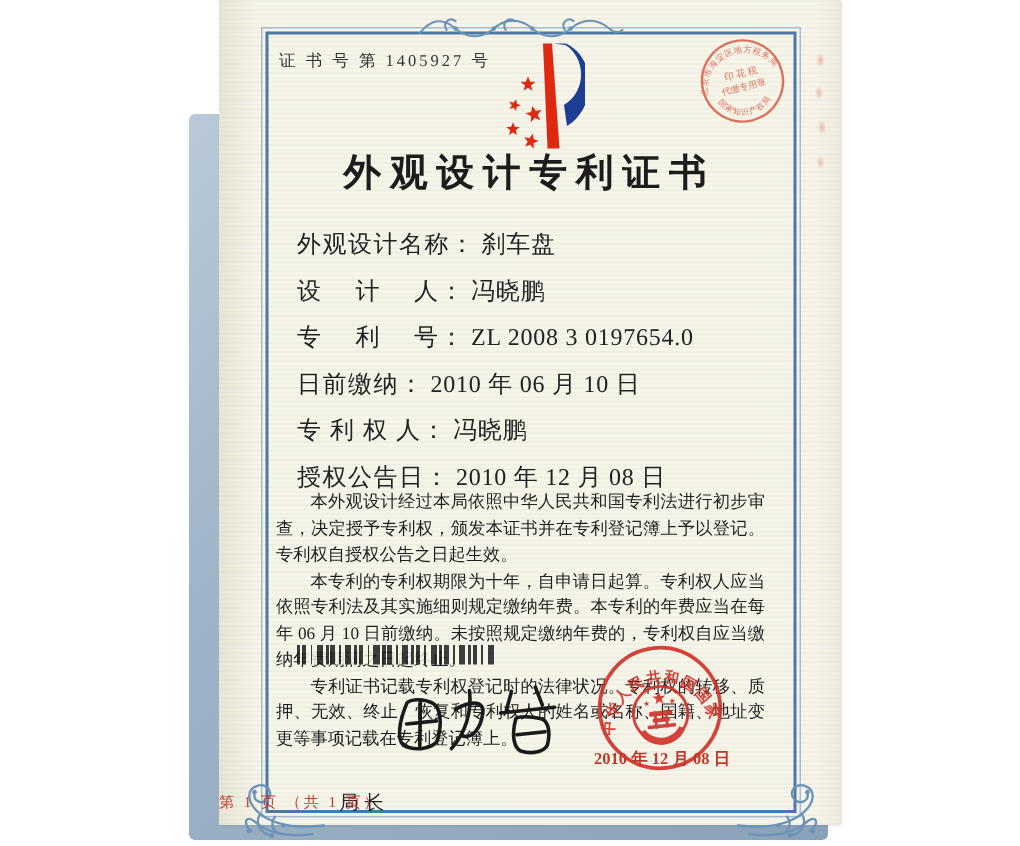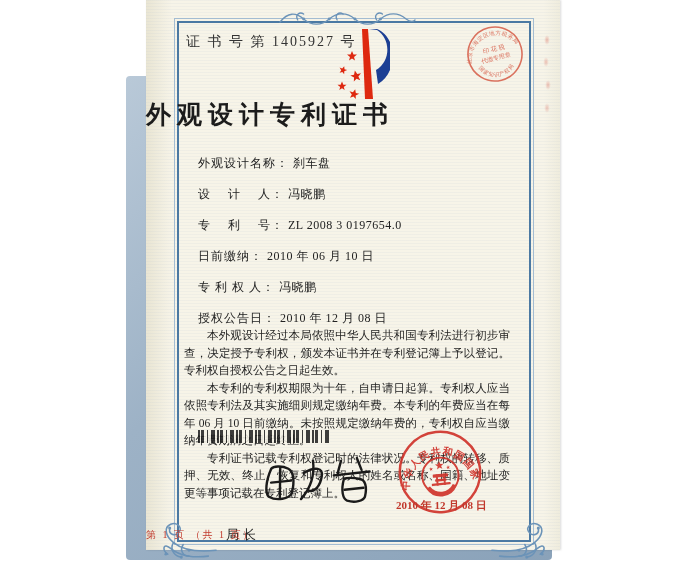--- a/index.html
+++ b/index.html
@@ -31,28 +31,28 @@
     position:absolute;inset:2px;
     border:2px solid #4b79a3;
   }
   .flourish{position:absolute;pointer-events:none;}
   .fl-bl{left:14px;bottom:-10px;width:58px;height:58px;}
   .fl-br{right:12px;bottom:-10px;width:58px;height:58px;transform:scaleX(-1);}
   .garland{left:132px;top:8px;width:138px;height:22px;}
   
   .cert-no{
     position:absolute;left:40px;top:33px;
-    font-size:14px;letter-spacing:2px;color:#333;
+    font-size:11px;letter-spacing:2px;color:#333;
   }
   .logo{position:absolute;left:186px;top:26px;width:58px;height:76px;}
   .title{
-    position:absolute;left:0;top:98px;width:100%;
+    position:absolute;left:0;top:98px;width:100%;text-align:center;
     font-size:25px;font-weight:bold;letter-spacing:6px;color:#1c1c1c;
   }
-  .fields{position:absolute;left:52px;top:148px;font-size:12px;color:#222;}
+  .fields{position:absolute;left:52px;top:148px;font-size:16px;color:#222;}
   .field{height:31px;line-height:31px;white-space:nowrap;}
   .field .lbl{letter-spacing:1px;}
   .field .val{margin-left:4px;letter-spacing:.5px;}
   .paras{
     position:absolute;left:38px;top:327px;width:326px;
     font-size:11.5px;line-height:17.5px;color:#1f1f1f;
     text-align:justify;
   }
   .paras p{margin:0;text-indent:2em;}
   .barcode{

